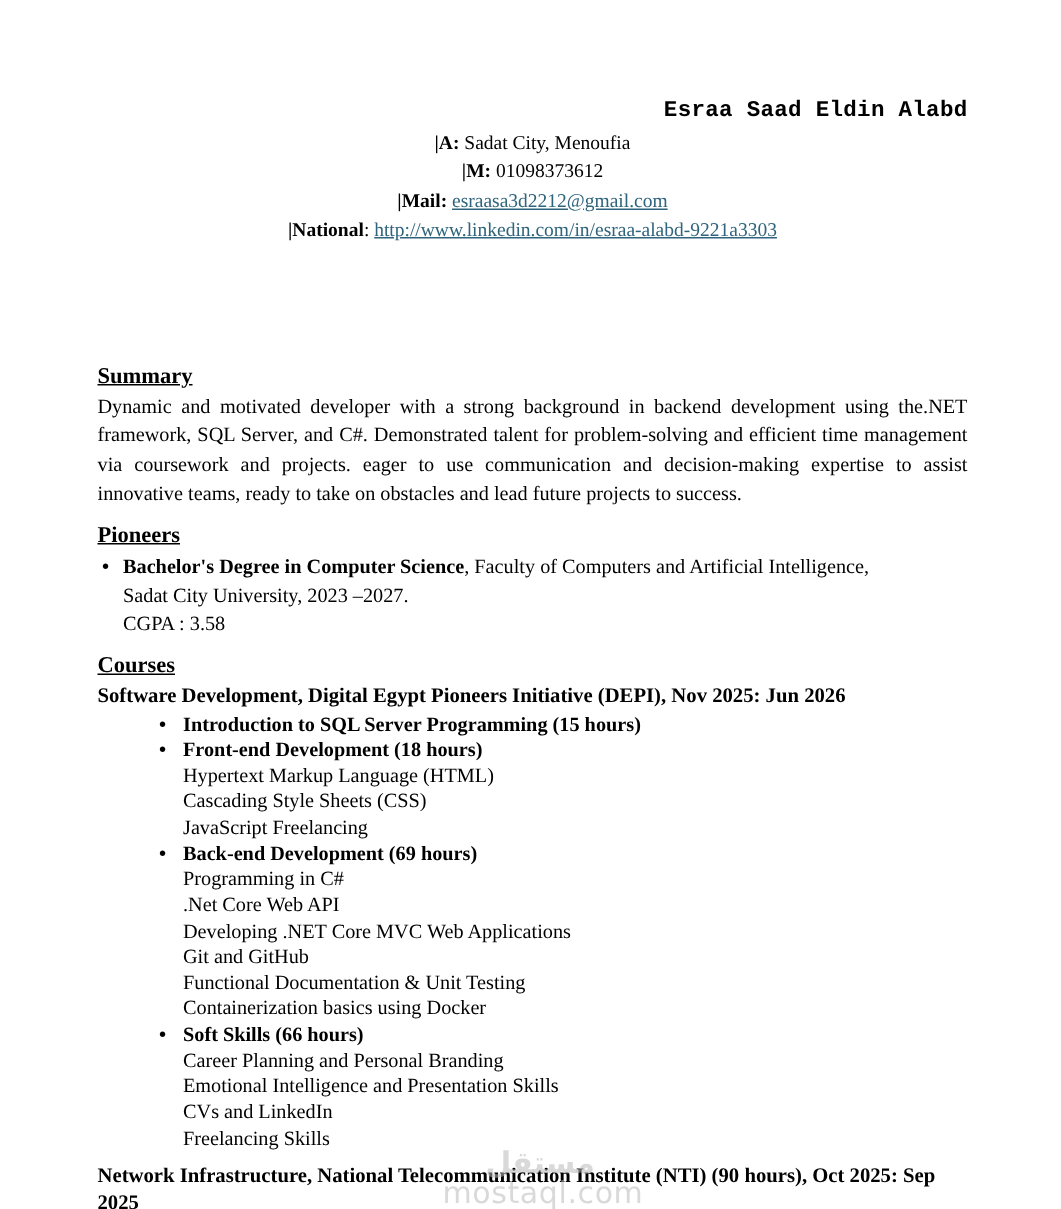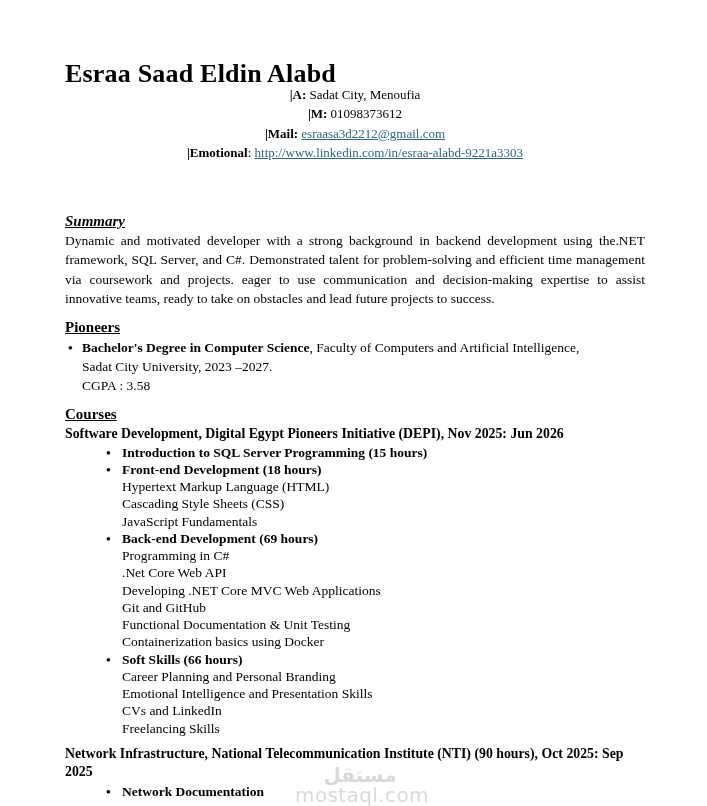--- a/index.html
+++ b/index.html
@@ -9,38 +9,38 @@
     background: #ffffff;
     color: var(--text-color, #000);
     font-family: "Liberation Serif", "DejaVu Serif", serif;
     overflow: hidden;
   }
   .page { position: relative; width: 707px; height: 806px; background: #fff; }
   .content { padding: 62px 62px 0 65px; }
 
   
   .name {
-    font-size: 26px; font-weight: 700; text-align: left;
-    margin: 0; line-height: 23px; letter-spacing: 0.2px;
+    font-size: 15px; font-weight: 700; text-align: right;
+    margin: 0; line-height: 23px; letter-spacing: 0.2px; font-family: Liberation Mono, monospace;
   }
   .contact { text-align: center; font-size: 13px; line-height: 19.3px; }
   .contact .lbl { font-weight: 700; }
   a.link {
     color: var(--link-color, #2e647c);
     text-decoration: underline;
     cursor: pointer;
   }
 
   
   .section-heading {
     font-size: 15px; font-weight: 700;
     text-decoration: underline;
     margin: 0; line-height: 20px;
   }
-  .heading-summary { margin-top: 49px; font-style: italic; }
+  .heading-summary { margin-top: 79px; }
   .heading-education { margin-top: 9px; }
   .heading-courses { margin-top: 9px; }
 
   
   .summary-body {
     font-size: 13.5px; line-height: 19.3px;
     text-align: justify; margin: 0;
   }
 
   
@@ -84,21 +84,21 @@
 
 <div class="page">
   <div class="content">
 
     <h1 class="name">Esraa Saad Eldin Alabd</h1>
 
     <div class="contact">
       <div><span class="lbl">|A:</span> <span>Sadat City, Menoufia</span></div>
       <div><span class="lbl">|M:</span> <span>01098373612</span></div>
       <div><span class="lbl">|Mail:</span> <a class="link">esraasa3d2212@gmail.com</a></div>
-      <div><span class="lbl">|Emotional</span><span>:</span> <a class="link">http://www.linkedin.com/in/esraa-alabd-9221a3303</a></div>
+      <div><span class="lbl">|National</span><span>:</span> <a class="link">http://www.linkedin.com/in/esraa-alabd-9221a3303</a></div>
     </div>
 
     <h2 class="section-heading heading-summary">Summary</h2>
     <p class="summary-body">Dynamic and motivated developer with a strong background in backend development using the.NET framework, SQL Server, and C#. Demonstrated talent for problem-solving and efficient time management via coursework and projects. eager to use communication and decision-making expertise to assist innovative teams, ready to take on obstacles and lead future projects to success.</p>
 
     <h2 class="section-heading heading-education">Pioneers</h2>
     <div class="edu-block">
       <div class="edu-item"><b>Bachelor's Degree in Computer Science</b><span>, Faculty of Computers and Artificial Intelligence,</span></div>
       <div class="edu-line">Sadat City University, 2023 –2027.</div>
       <div class="edu-line">CGPA : 3.58</div>
@@ -106,21 +106,21 @@
 
     <h2 class="section-heading heading-courses">Courses</h2>
 
     <div class="program-title">Software Development, Digital Egypt Pioneers Initiative (DEPI), Nov 2025: Jun 2026</div>
     <div class="course-list">
       <div class="course-item">Introduction to SQL Server Programming (15 hours)</div>
 
       <div class="course-item">Front-end Development (18 hours)</div>
       <div class="course-sub">Hypertext Markup Language (HTML)</div>
       <div class="course-sub">Cascading Style Sheets (CSS)</div>
-      <div class="course-sub">JavaScript Fundamentals</div>
+      <div class="course-sub">JavaScript Freelancing</div>
 
       <div class="course-item">Back-end Development (69 hours)</div>
       <div class="course-sub">Programming in C#</div>
       <div class="course-sub">.Net Core Web API</div>
       <div class="course-sub">Developing .NET Core MVC Web Applications</div>
       <div class="course-sub">Git and GitHub</div>
       <div class="course-sub">Functional Documentation &amp; Unit Testing</div>
       <div class="course-sub">Containerization basics using Docker</div>
 
       <div class="course-item">Soft Skills (66 hours)</div>

